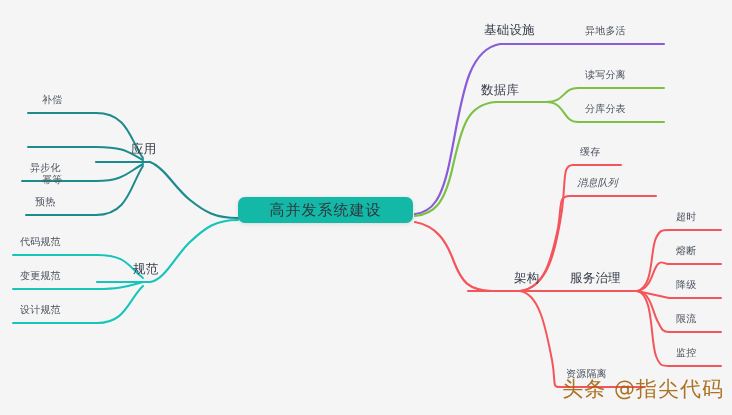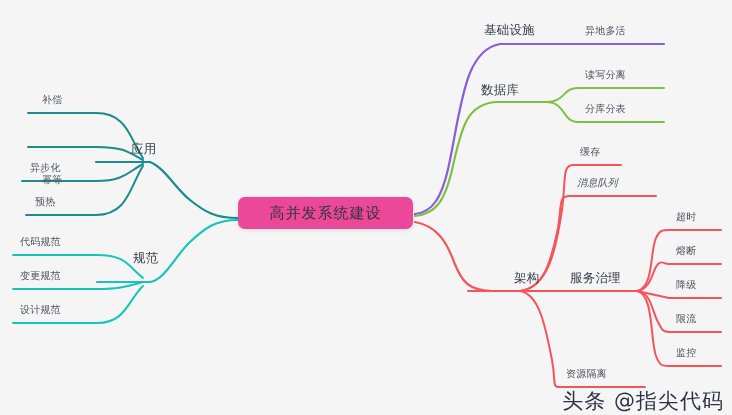--- a/index.html
+++ b/index.html
@@ -34,39 +34,39 @@
   }
   .node-label.leaf {
     font-size: 10px;
     color: #4a515c;
   }
   #center-node {
     position: absolute;
     left: 238px;
     top: 197px;
     width: 175px;
-    height: 32px;
-    background: #ec4899;
+    height: 26px;
+    background: #14b8a6;
     border-radius: 7px;
     box-shadow: 0 1px 4px rgba(40, 45, 55, 0.13), 0 0 1px rgba(40,45,55,0.10);
     display: flex;
     align-items: center;
     justify-content: center;
   }
   #center-node .center-text {
     font-size: 15px;
     color: #2f3640;
     letter-spacing: 1px;
   }
   #watermark {
     position: absolute;
     right: 8px;
-    bottom: 0;
+    bottom: 12px;
     font-size: 21px;
-    color: #0f172a;
+    color: #a16207;
     opacity: 0.88;
     letter-spacing: 1px;
     white-space: nowrap;
     font-family: "DejaVu Sans", sans-serif;
   }
 </style>
 </head>
 <body>
 
 <svg id="mindmap" viewBox="0 0 732 415" xmlns="http://www.w3.org/2000/svg">
@@ -158,21 +158,21 @@
 <div id="center-node">
   <span class="center-text">高并发系统建设</span>
 </div>
 
 <div class="node-label branch" style="left:131px; top:143px;">应用</div>
 <div class="node-label leaf" style="left:42px; top:95px;">补偿</div>
 <div class="node-label leaf" style="left:42px; top:129px;margin-top:46px;">幂等</div>
 <div class="node-label leaf" style="left:30px; top:163px;">异步化</div>
 <div class="node-label leaf" style="left:35px; top:197px;">预热</div>
 
-<div class="node-label branch" style="left:133px; top:252px;font-family:Liberation Serif, serif;">规范</div>
+<div class="node-label branch" style="left:133px; top:263px;font-family:Liberation Serif, serif;">规范</div>
 <div class="node-label leaf" style="left:20px; top:237px;">代码规范</div>
 <div class="node-label leaf" style="left:20px; top:271px;">变更规范</div>
 <div class="node-label leaf" style="left:20px; top:305px;">设计规范</div>
 
 <div class="node-label branch" style="left:484px; top:24px;">基础设施</div>
 <div class="node-label leaf" style="left:585px; top:26px;">异地多活</div>
 
 <div class="node-label branch" style="left:481px; top:84px;">数据库</div>
 <div class="node-label leaf" style="left:585px; top:70px;">读写分离</div>
 <div class="node-label leaf" style="left:585px; top:104px;">分库分表</div>

